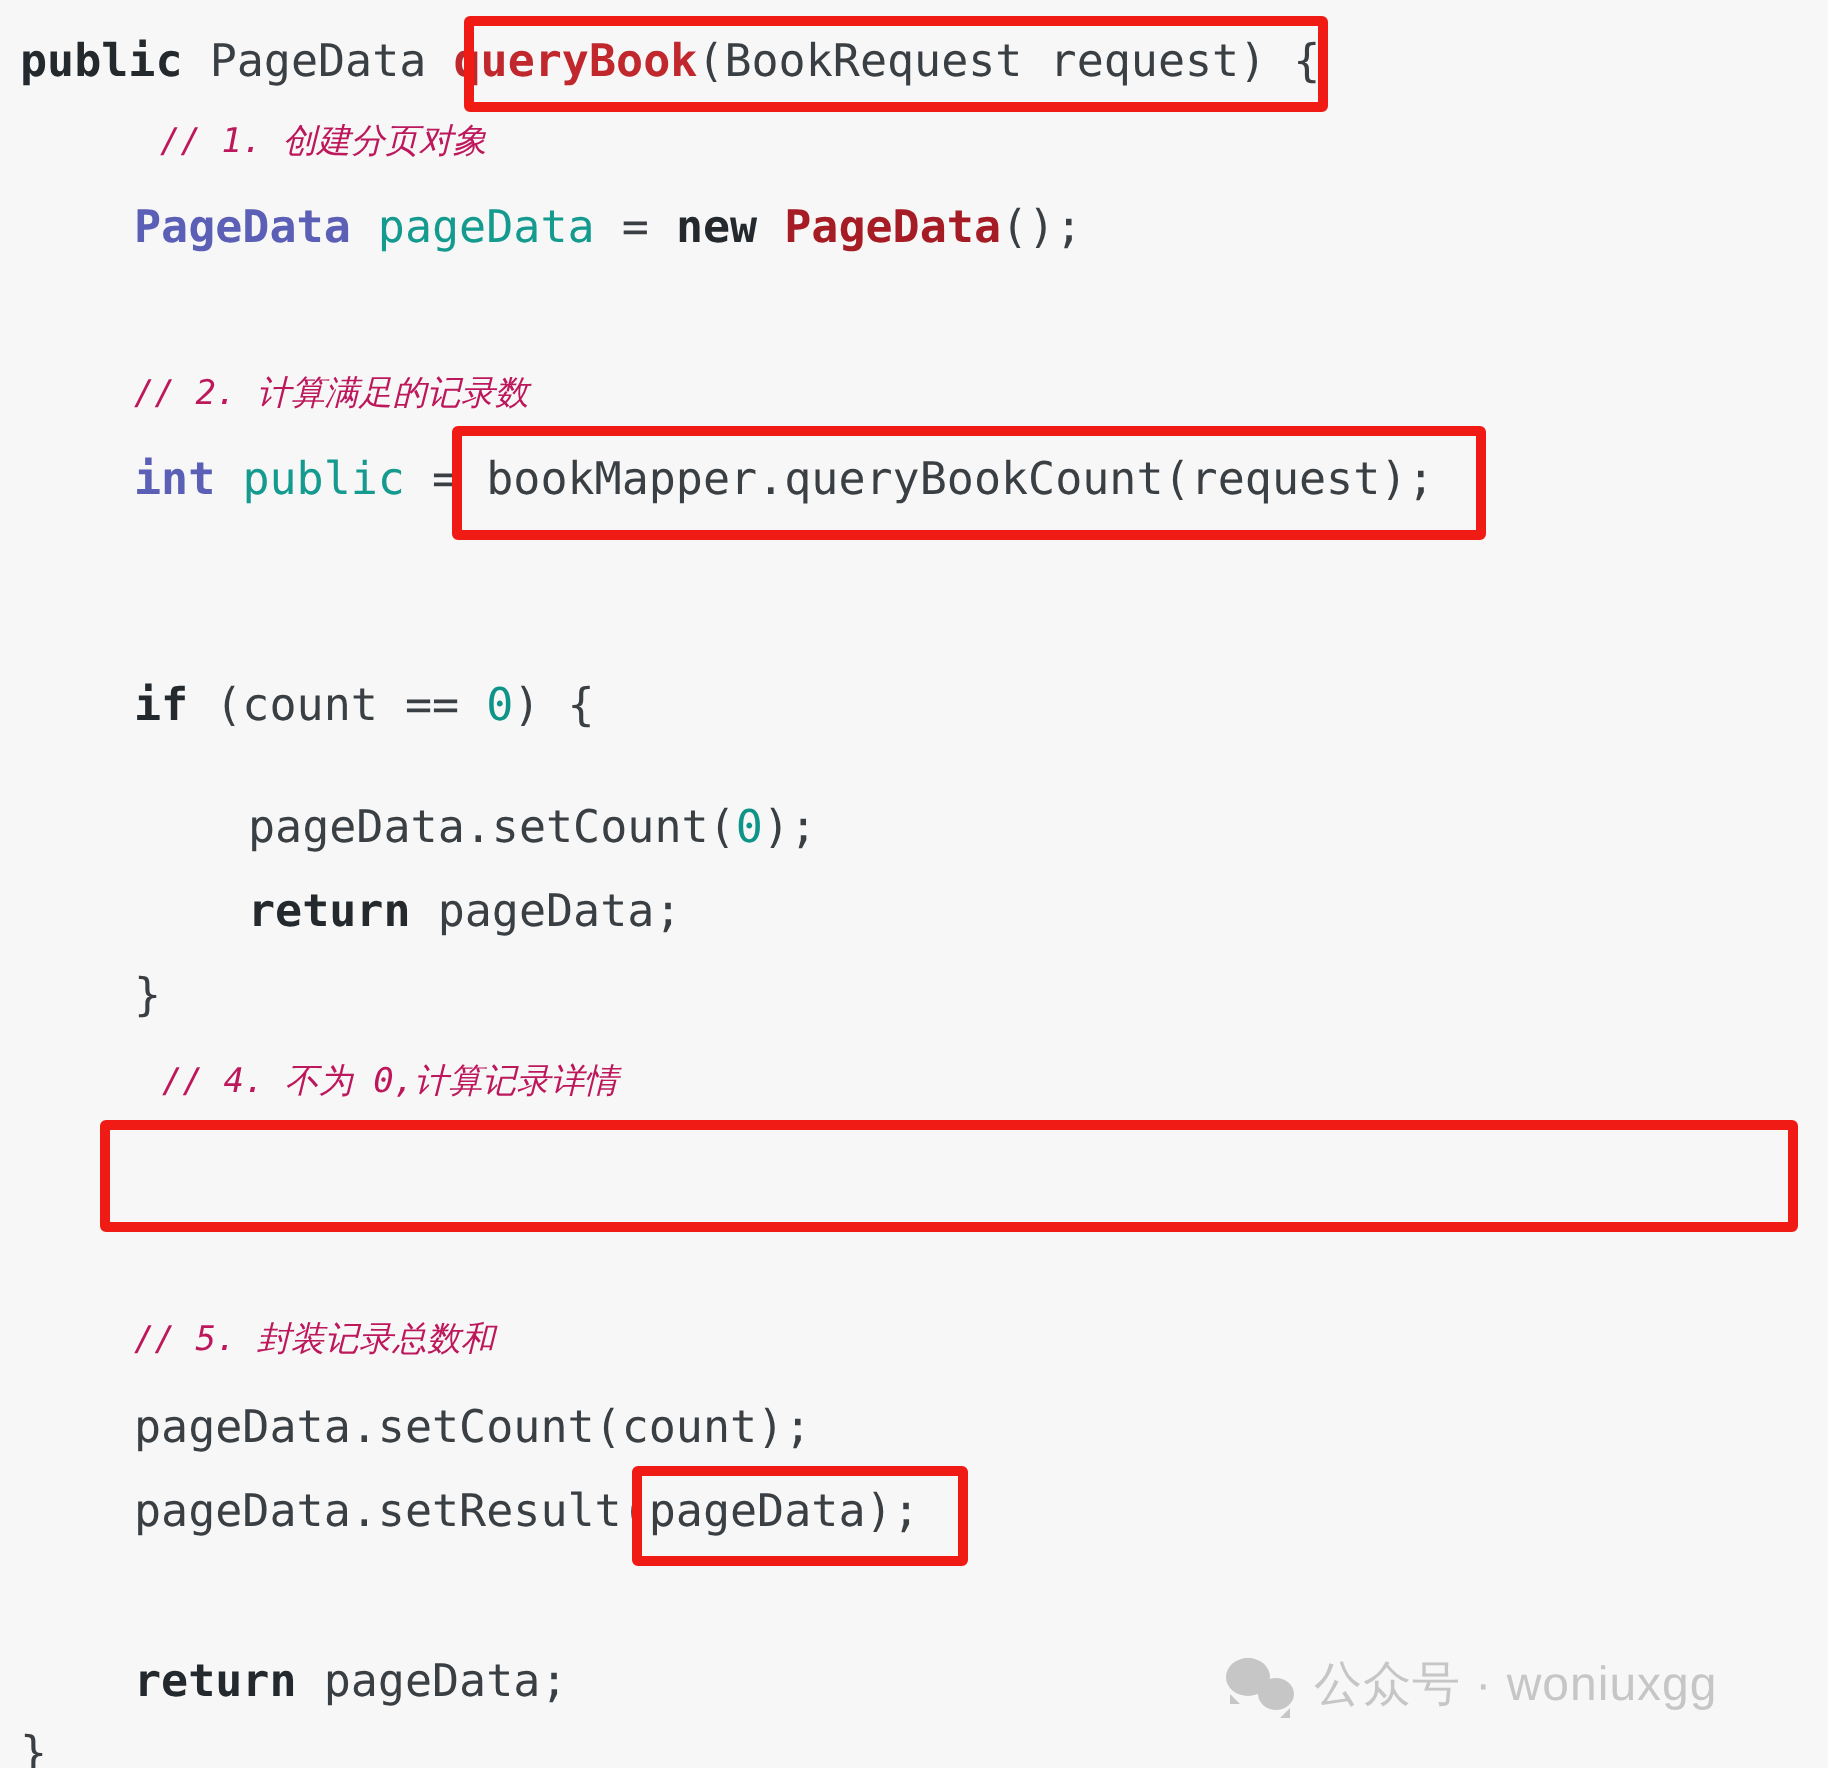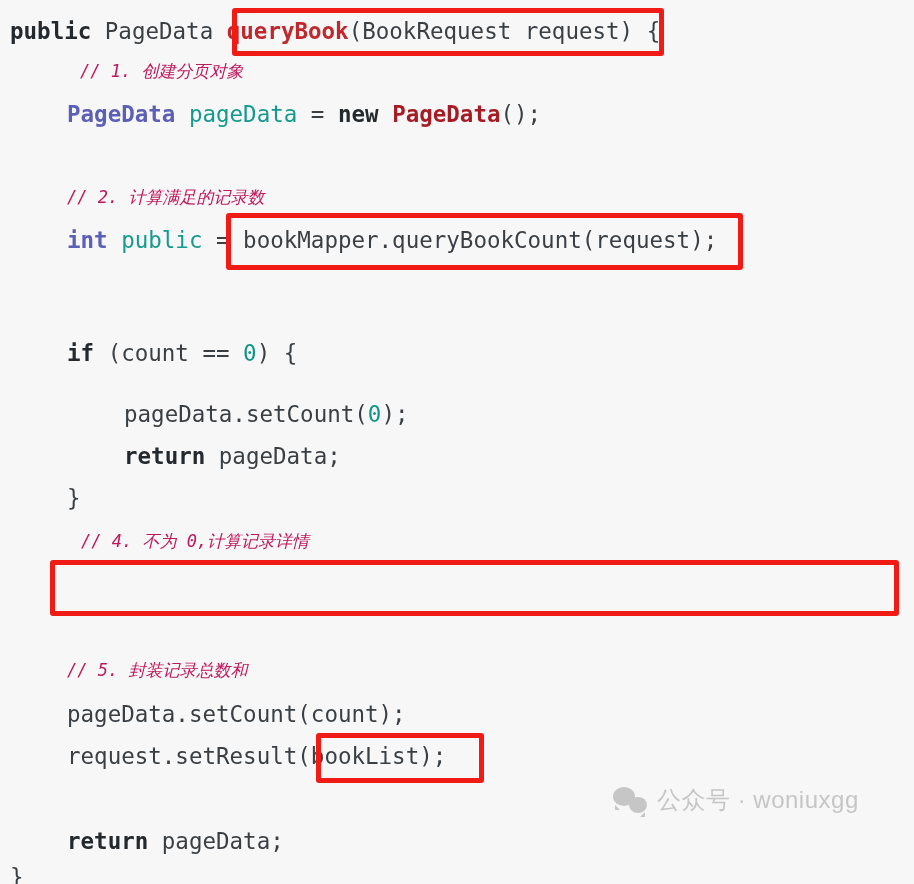--- a/index.html
+++ b/index.html
@@ -119,31 +119,31 @@
 <div id="code-canvas" style="background: rgb(247, 247, 247);">
 
 <div class="code-line" style="left: 10px; top: 16px;"><span class="tok tok-keyword">public</span><span class="tok tok-plain"> PageData </span><span class="tok tok-method-hl">queryBook</span><span class="tok tok-plain">(BookRequest request) {</span></div>
     <div class="code-line" style="left: 67px; top: 99px;"><span class="tok tok-type">PageData</span><span class="tok tok-plain"> </span><span class="tok tok-var">pageData</span><span class="tok tok-plain"> = </span><span class="tok tok-keyword">new</span><span class="tok tok-plain"> </span><span class="tok tok-ctor">PageData</span><span class="tok tok-plain">();</span></div>
     <div class="code-line" style="left: 67px; top: 225px;"><span class="tok tok-type">int</span><span class="tok tok-plain"> </span><span class="tok tok-var">public</span><span class="tok tok-plain"> = bookMapper.queryBookCount(request);</span></div>
     <div class="code-line" style="left: 67px; top: 338px; text-align: center;"><span class="tok tok-keyword">if</span><span class="tok tok-plain"> (count == </span><span class="tok tok-number">0</span><span class="tok tok-plain">) {</span></div>
     <div class="code-line" style="left: 124px; top: 399px; text-align: center;"><span class="tok tok-plain">pageData.setCount(</span><span class="tok tok-number">0</span><span class="tok tok-plain">);</span></div>
     <div class="code-line" style="left: 124px; top: 441px;"><span class="tok tok-keyword">return</span><span class="tok tok-plain"> pageData;</span></div>
     <div class="code-line" style="left: 67px; top: 483px;"><span class="tok tok-plain">}</span></div>
     <div class="code-line" style="left: 67px; top: 699px;"><span class="tok tok-plain">pageData.setCount(count);</span></div>
-    <div class="code-line" style="left: 67px; top: 741px;"><span class="tok tok-plain">request.setResult(bookList);</span></div>
+    <div class="code-line" style="left: 67px; top: 741px;"><span class="tok tok-plain">pageData.setResult(pageData);</span></div>
     <div class="code-line" style="left: 67px; top: 826px;"><span class="tok tok-keyword">return</span><span class="tok tok-plain"> pageData;</span></div>
     <div class="code-line" style="left: 10px; top: 862px;"><span class="tok tok-plain">}</span></div>
     <div class="comment" style="left: 80px; top: 56px;">// 1. 创建分页对象</div>
     <div class="comment" style="left: 67px; top: 182px;">// 2. 计算满足的记录数</div>
     <div class="comment" style="left: 81px; top: 526px;">// 4. 不为 0,计算记录详情</div>
     <div class="comment" style="left: 67px; top: 655px; text-align: right;">// 5. 封装记录总数和</div>
     <div class="hl-box" style="left: 232px; top: 8px; width: 432px; height: 48px; border-color: rgb(239, 27, 20);"></div>
     <div class="hl-box" style="left: 226px; top: 213px; width: 517px; height: 57px; border-color: rgb(239, 27, 20);"></div>
     <div class="hl-box" style="left: 50px; top: 560px; width: 849px; height: 56px; border-color: rgb(239, 27, 20);"></div>
     <div class="hl-box" style="left: 316px; top: 733px; width: 168px; height: 50px; border-color: rgb(239, 27, 20);"></div>
-    <div id="watermark" style="left: 613px; top: 784px;">
+    <div id="watermark" style="left: 613px; top: 826px;">
       <span class="wechat-icon">
         <span class="bub-a"></span>
         <span class="bub-b"></span>
       </span>
       <span class="wm-text">公众号 · woniuxgg</span>
     </div>
   </div>
 
 </body></html>

